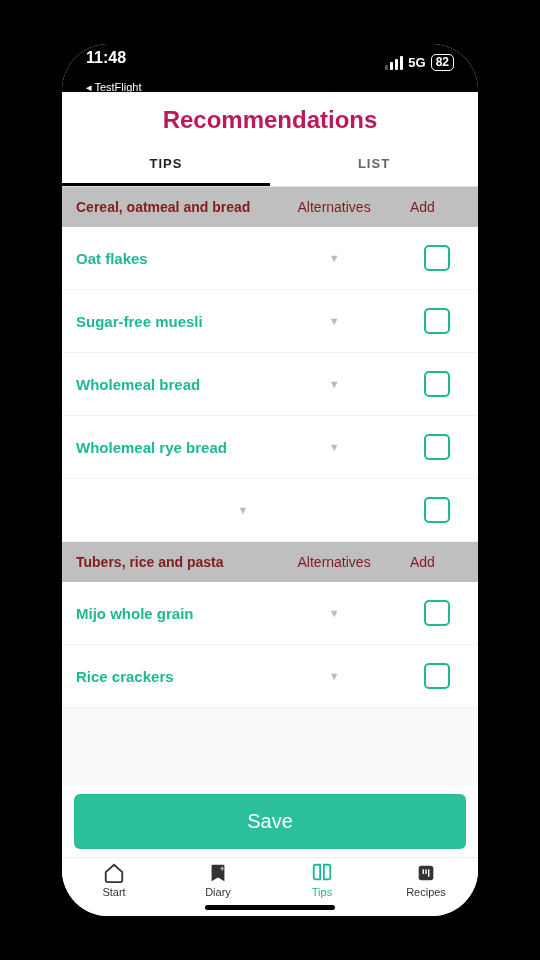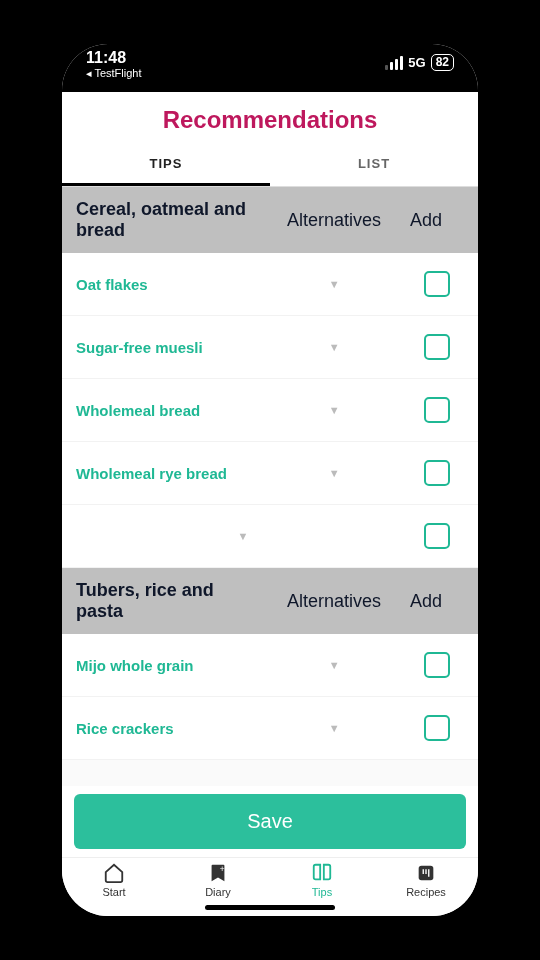--- a/index.html
+++ b/index.html
@@ -28,21 +28,21 @@
     align-items: flex-start;
     justify-content: space-between;
     padding: 6px 24px 0 24px;
     color: #fff;
     background: #000;
     font-size: 14px;
     font-weight: 600;
   }
   .sb-left { display:flex; flex-direction: column; line-height:1; }
   .sb-time { font-size: 16px; font-weight: 700; }
-  .sb-back { font-size: 11px; font-weight: 400; margin-top: 2px; }
+  .sb-back { font-size: 11px; font-weight: 400; margin-top: 16px; }
   .sb-right { display:flex; align-items:center; gap:5px; padding-top:4px;}
   .sb-signal { display:flex; align-items:flex-end; gap:2px; }
   .sb-signal span { width:3px; background:#fff; border-radius:1px;}
   .sb-signal span:nth-child(1){height:5px; background:#555;}
   .sb-signal span:nth-child(2){height:8px;}
   .sb-signal span:nth-child(3){height:11px;}
   .sb-signal span:nth-child(4){height:14px;}
   .sb-net { font-size:13px; font-weight:600;}
   .sb-batt { border:1.5px solid #fff; border-radius:5px; padding:0 4px; font-size:12px; font-weight:700; line-height:15px;}
 
@@ -66,23 +66,23 @@
     flex:1; text-align:center; padding: 12px 0;
     font-size:13px; font-weight:700; letter-spacing:1px; color:#222;
   }
   .tab.inactive { color:#666; font-weight:600;}
   .tab.active { border-bottom: 3px solid #000; }
 
   .scroll { flex:1; overflow:hidden; background:#fafafa; }
 
   .section-header {
     display:flex; align-items:center;
-    background:#bfbfbf; color:#0f172a;
+    background:#bfbfbf; color:#7f1d1d;
     padding: 12px 14px;
-    font-size:18px; font-weight:700;
+    font-size:14px; font-weight:700;
   }
   .sh-name { flex: 1.2; }
   .sh-alt  { flex: 1; text-align:center; font-weight:500;}
   .sh-add  { width: 54px; text-align:left; font-weight:500;}
 
   .row {
     display:flex; align-items:center;
     padding: 18px 14px;
     background:#fff;
     border-bottom: 1px solid #f2f2f2;

